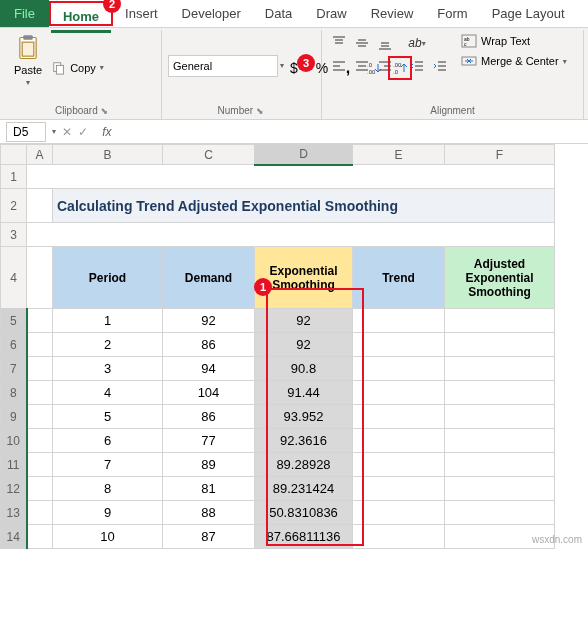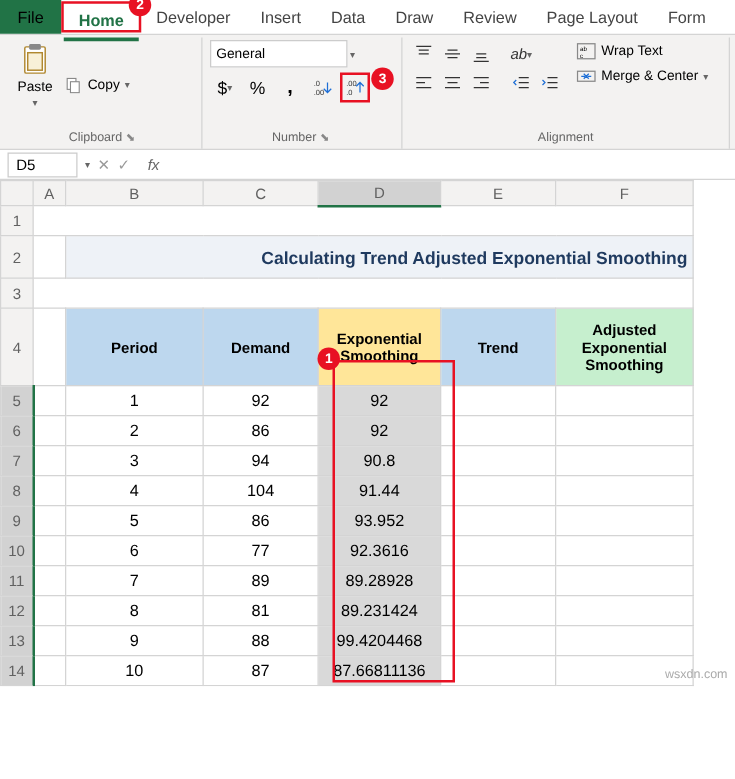--- a/index.html
+++ b/index.html
@@ -1,20 +1,20 @@
 <!DOCTYPE html>
 <html><head>
   <meta charset="utf-8">
   <style>
     * { box-sizing: border-box; margin: 0; padding: 0; }
     body { font-family: 'Segoe UI', Tahoma, sans-serif; font-size: 12px; background: #fff; width: 588px; }
     
     
     .tab-bar { display: flex; background: #fff; border-bottom: 1px solid #d4d4d4; height: 28px; }
-    .file-tab { background: #217346; color: #000000; padding: 6px 14px; font-size: 13px; }
+    .file-tab { background: #217346; color: #86efac; padding: 6px 14px; font-size: 13px; }
     .tab { padding: 6px 12px; font-size: 13px; color: #444; cursor: pointer; }
     .tab.active { border-bottom: 3px solid #217346; color: #217346; font-weight: 600; }
     .tab-home-wrap { position: relative; border: 2px solid #e81123; margin: 1px 0; }
     
     
     .ribbon { display: flex; background: #f3f2f1; border-bottom: 1px solid #d4d4d4; height: 92px; padding: 2px 4px 0; }
     .group { display: flex; flex-direction: column; border-right: 1px solid #d4d4d4; padding: 2px 6px 0; }
     .group-label { text-align: center; font-size: 10px; color: #666; padding: 2px 0 3px; }
     .group-body { flex: 1; display: flex; }
     
@@ -39,38 +39,38 @@
     .ab { width: 22px; height: 22px; display: flex; align-items: center; justify-content: center; cursor: pointer; }
     .ab svg { width: 14px; height: 14px; }
     .wrap-merge { display: flex; flex-direction: column; gap: 2px; padding-left: 8px; }
     .wm-item { display: flex; align-items: center; gap: 4px; font-size: 11px; padding: 2px; cursor: pointer; }
     .wm-item svg { width: 16px; height: 14px; }
     
     .launcher { font-size: 9px; color: #888; text-align: right; padding-right: 2px; cursor: pointer; }
     
     
     .formula-row { display: flex; align-items: center; border-bottom: 1px solid #d4d4d4; height: 24px; background: #fff; }
-    .name-box { width: 56px; border: 1px solid #ccc; padding: 2px 6px; margin: 2px 6px; font-size: 12px; }
+    .name-box { width: 40px; border: 1px solid #ccc; padding: 2px 6px; margin: 2px 6px; font-size: 12px; }
     .fx-btns { display: flex; gap: 6px; padding: 0 6px; color: #999; }
     .fx-btns span { cursor: pointer; font-size: 12px; }
     .fx-label { font-style: italic; color: #666; padding: 0 8px; }
     .formula-input { flex: 1; border: none; padding: 2px 6px; font-size: 12px; }
     
     
     .grid-wrap { position: relative; }
     .grid { border-collapse: collapse; table-layout: fixed; }
     .grid th, .grid td { border: 1px solid #d4d4d4; }
     .corner { width: 26px; height: 20px; background: #f3f2f1; }
     .colhead { background: #f3f2f1; height: 20px; text-align: center; font-weight: normal; color: #616161; font-size: 12px; }
     .colhead.sel { background: #d2d2d2; border-bottom: 2px solid #217346; }
     .rowhead { width: 26px; background: #f3f2f1; text-align: center; font-weight: normal; color: #616161; font-size: 12px; }
     .rowhead.sel { background: #d2d2d2; border-right: 2px solid #217346; }
     .cell { height: 24px; padding: 0 4px; background: #fff; font-size: 13px; }
     
-    .title-cell { text-align: right; font-weight: bold; font-size: 14px; background: #eef2f7; color: #1f3a5f; height: 34px; margin-left: 43px; }
+    .title-cell { text-align: left; font-weight: bold; font-size: 14px; background: #eef2f7; color: #1f3a5f; height: 34px; margin-left: 43px; }
     .hdr-cell { text-align: center; font-weight: bold; height: 62px; font-size: 12px; }
     .hdr-blue { background: #bdd7ee; }
     .hdr-orange { background: #ffe699; }
     .hdr-green { background: #c6efce; }
     .data-cell { text-align: center; border: 1px solid #999; }
     .sel-cell { background: #d9d9d9; }
     
     
     .callout { position: absolute; width: 18px; height: 18px; background: #e81123; color: #fff; border-radius: 50%; display: flex; align-items: center; justify-content: center; font-size: 11px; font-weight: bold; z-index: 10; }
     .red-box { position: absolute; border: 2px solid #e81123; pointer-events: none; z-index: 5; }
@@ -79,27 +79,27 @@
   </style>
 </head>
 <body>
 
 <div class="tab-bar">
   <div class="file-tab">File</div>
   <div class="tab-home-wrap">
     <div class="tab active">Home</div>
     <div class="callout" style="top:-8px;right:-10px">2</div>
   </div>
+  <div class="tab">Insert</div>
   <div class="tab">Developer</div>
-  <div class="tab">Insert</div>
   <div class="tab">Data</div>
   <div class="tab">Draw</div>
   <div class="tab">Review</div>
+  <div class="tab">Form</div>
   <div class="tab">Page Layout</div>
-  <div class="tab">Form</div>
 </div>
 
 <div class="ribbon">
 
   <div class="group" style="width:158px">
     <div class="group-body">
       <div class="paste-btn">
         <svg viewBox="0 0 24 24">
             <rect x="5" y="3" width="14" height="18" rx="1" fill="#fff" stroke="#b08830"></rect>
             <rect x="8" y="1" width="8" height="4" rx="1" fill="#888"></rect>
@@ -118,21 +118,21 @@
             </svg>
             <span>Copy</span>
             <span class="chev">▾</span>
           </div>
       </div>
     </div>
     <div class="group-label"><span>Clipboard</span> <span class="launcher">⬊</span></div>
   </div>
 
   <div class="group" style="width:160px;position:relative">
-    <div class="group-body" style="flex-direction:column">
+    <div class="group-body" style="flex-direction:row">
       <div class="num-top">
         <input class="num-select" readonly="" value="General" style="">
         <span class="chev">▾</span>
       </div>
       <div class="num-row">
         <div class="rbtn">
             <span style="font-size:14px">$</span>
             <span class="chev">▾</span>
           </div>
         <div class="rbtn">
@@ -382,21 +382,21 @@
     <td class="cell data-cell">81</td>
     <td class="cell data-cell sel-cell">89.231424</td>
     <td class="cell data-cell"></td>
     <td class="cell data-cell"></td>
         </tr>
         <tr>
     <th class="rowhead sel">13</th>
     <td class="cell"></td>
     <td class="cell data-cell">9</td>
     <td class="cell data-cell">88</td>
-    <td class="cell data-cell sel-cell">99.4204468</td>
+    <td class="cell data-cell sel-cell">50.8310836</td>
     <td class="cell data-cell"></td>
     <td class="cell data-cell"></td>
         </tr>
         <tr>
     <th class="rowhead sel">14</th>
     <td class="cell"></td>
     <td class="cell data-cell">10</td>
     <td class="cell data-cell">87</td>
     <td class="cell data-cell sel-cell">87.66811136</td>
     <td class="cell data-cell"></td>

